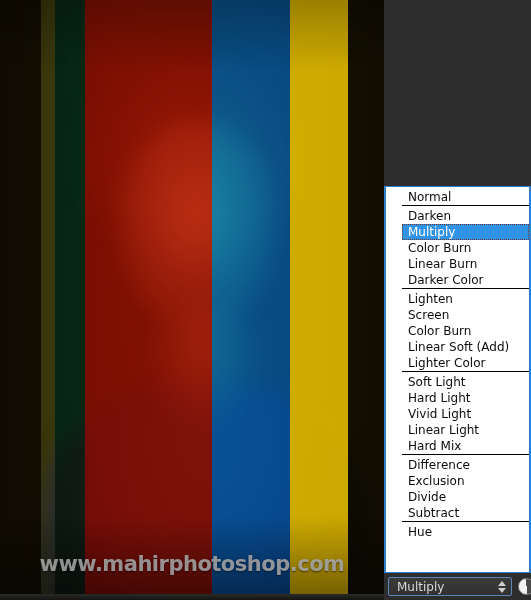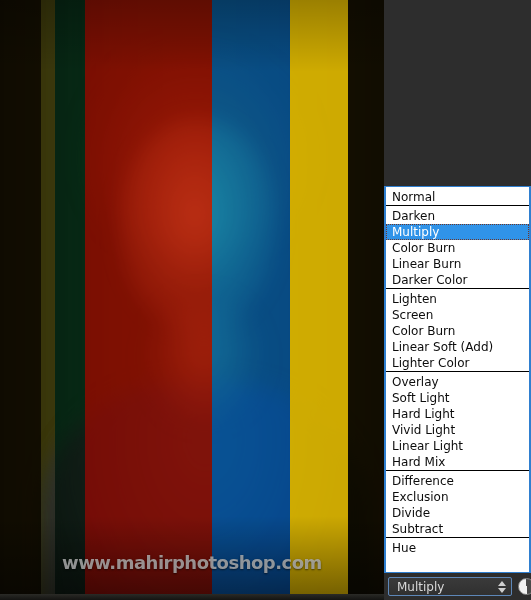--- a/index.html
+++ b/index.html
@@ -43,21 +43,21 @@
 
   
   #photo-vignette{position:absolute;inset:0;
       background:linear-gradient(180deg,rgba(0,0,0,.25),rgba(0,0,0,0) 12%,
                  rgba(0,0,0,0) 86%,rgba(0,0,0,.45));
       pointer-events:none;}
 
   
   #watermark{position:absolute;left:0;top:552px;width:384px;text-align:center;
       font-family:"DejaVu Sans",sans-serif;
-      font-weight:bold;font-size:18px;letter-spacing:-.5px;
+      font-weight:bold;font-size:21px;letter-spacing:-.5px;
       color:rgba(176,176,176,.82);
       text-shadow:0 1px 2px rgba(0,0,0,.55);
       white-space:nowrap;}
 
   
   #panel{position:absolute;left:384px;top:0;width:147px;height:600px;
          background:#2d2d2d;}
 
   
   #blend-list{position:absolute;left:384px;top:186px;width:147px;height:387px;
@@ -67,21 +67,21 @@
      box-sizing:border-box;overflow:hidden;}
 
   .group{border-bottom:1px solid #000;}
   .group:last-child{border-bottom:none;}
 
   .opt{height:16px;line-height:16px;padding:0 0 0 6px;
        font-size:12px;color:#0c0c0c;white-space:nowrap;
        font-family:"DejaVu Sans",sans-serif;}
   .opt.sel{background:#3093e8;color:#fff;
            outline:1px dotted rgba(120,40,10,.85);outline-offset:-1px;}
-  .group.pad-top{padding-top:2px;}
+  .group.pad-top{padding-top:2px;margin-left:16px;}
 
   
   #combo-row{position:absolute;left:384px;top:573px;width:147px;height:27px;
              background:#2d2d2d;}
   #blend-combo{position:absolute;left:4px;top:4px;width:124px;height:19px;
       background:linear-gradient(180deg,#3a3a3a,#303030);
       border:1px solid #5d87b8;border-radius:2px;box-sizing:border-box;
       display:flex;align-items:center;}
   #blend-combo-label{flex:1;padding-left:8px;font-size:12px;color:#d8d8d8;
       font-family:"DejaVu Sans",sans-serif;white-space:nowrap;overflow:hidden;}
@@ -154,21 +154,20 @@
 
     <div class="group pad-top">
       <div class="opt">Lighten</div>
       <div class="opt">Screen</div>
       <div class="opt">Color Burn</div>
       <div class="opt">Linear Soft (Add)</div>
       <div class="opt">Lighter Color</div>
     </div>
 
     <div class="group pad-top">
-      <div class="opt">Overlay</div>
       <div class="opt">Soft Light</div>
       <div class="opt">Hard Light</div>
       <div class="opt">Vivid Light</div>
       <div class="opt">Linear Light</div>
       <div class="opt">Hard Mix</div>
     </div>
 
     <div class="group pad-top">
       <div class="opt">Difference</div>
       <div class="opt">Exclusion</div>

